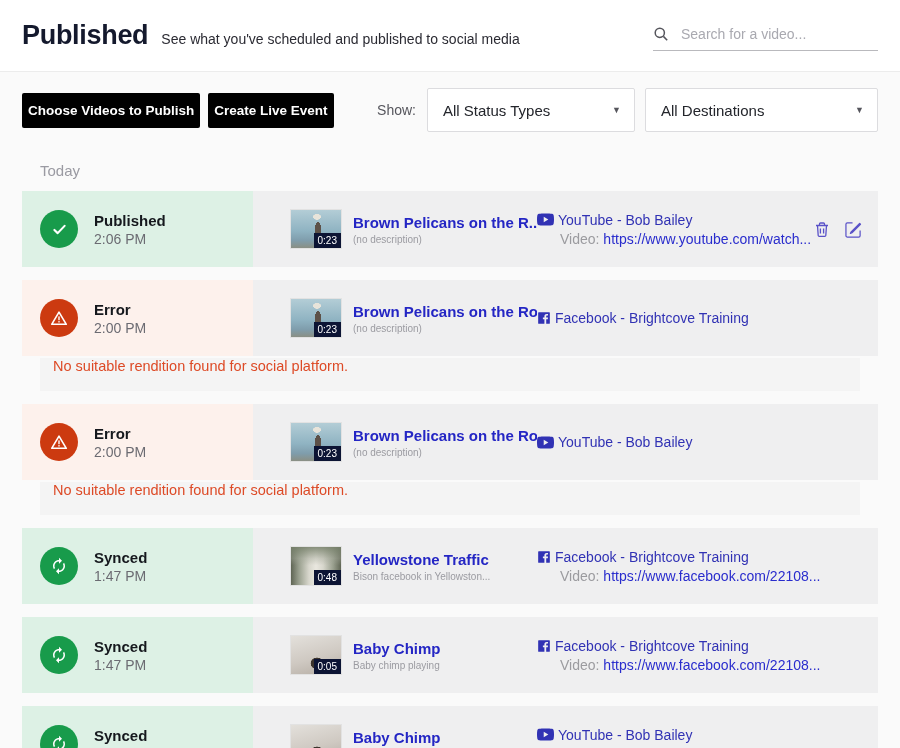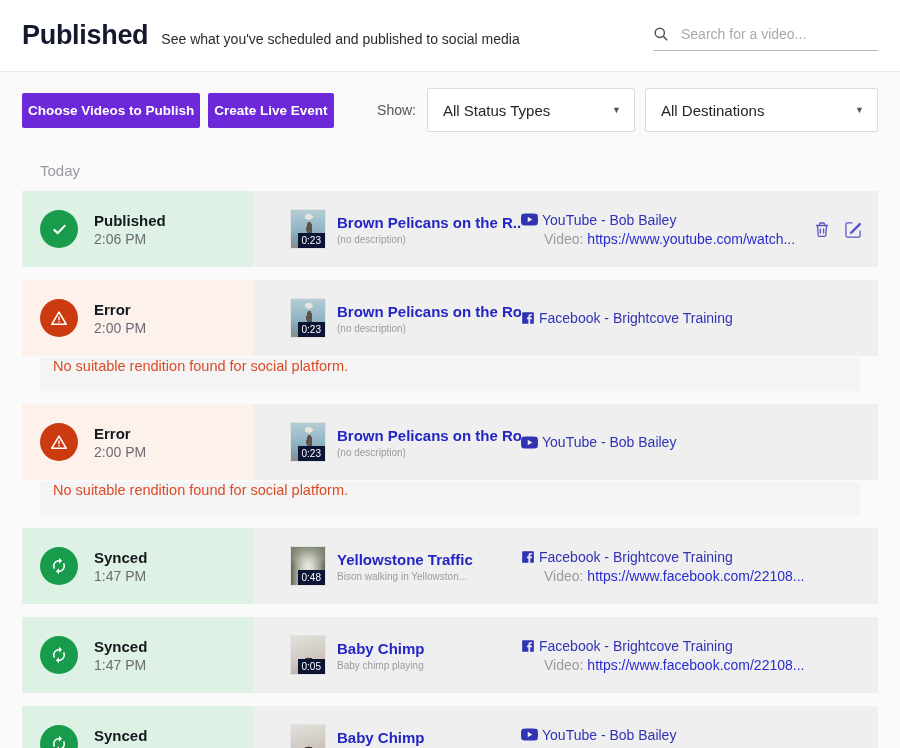--- a/index.html
+++ b/index.html
@@ -13,21 +13,21 @@
   .page-subtitle{font-size:14px;color:#2b2b33;margin-left:13px;margin-top:6px;}
   .search-box{margin-left:auto;width:225px;display:flex;align-items:center;gap:10px;
     border-bottom:1px solid #b9b9bd;padding-bottom:7px;margin-top:4px;}
   .search-box input{border:none;outline:none;background:transparent;font-size:14px;
     color:#333;width:100%;font-family:inherit;}
   .search-box input::placeholder{color:#a9a9b0;}
   .icon{display:inline-flex;align-items:center;justify-content:center;line-height:0;}
 
   
   .toolbar{display:flex;align-items:center;padding:16px 22px 0 22px;}
-  .btn-primary{background:#6d28d9;color:#fff;font-weight:bold;font-size:13.5px;
+  .btn-primary{background:#000000;color:#fff;font-weight:bold;font-size:13.5px;
     border:none;border-radius:2px;padding:10px 6px;margin-right:8px;cursor:pointer;
     font-family:inherit;}
   .toolbar-spacer{flex:1;}
   .show-label{font-size:14px;color:#55555c;margin-right:11px;}
   .select{height:44px;background:#fff;border:1px solid #dcdcdf;border-radius:2px;
     display:flex;align-items:center;justify-content:space-between;
     padding:0 13px 0 15px;font-size:15px;color:#23252b;cursor:pointer;}
   .select .caret{font-size:9px;color:#55555c;margin-left:8px;}
   .select-status{width:208px;margin-right:10px;}
   .select-dest{width:233px;}
@@ -42,21 +42,21 @@
   .status-cell.tint-green{background:#ddf1e5;}
   .status-cell.tint-red{background:#fdf1ec;}
   .status-circle{width:38px;height:38px;border-radius:50%;flex:none;
     display:flex;align-items:center;justify-content:center;color:#fff;}
   .status-circle.circle-green{background:#189b4b;}
   .status-circle.circle-red{background:#cc3a10;}
   .status-label{font-size:15px;font-weight:bold;color:#15181d;}
   .status-time{font-size:14px;color:#6b6b72;margin-top:2px;}
 
   .content-cell{flex:1;background:#efeff0;display:flex;align-items:center;}
-  .thumb{width:36px;height:40px;margin-left:37px;position:relative;flex:none;
+  .thumb{width:52px;height:40px;margin-left:37px;position:relative;flex:none;
     border:1px solid #e2e2e2;}
   .thumb-pelican{background:
     radial-gradient(ellipse 5px 12px at 54% 50%, #5d5148 58%, rgba(0,0,0,0) 62%),
     radial-gradient(ellipse 7px 5px at 52% 18%, #e8e4da 55%, rgba(0,0,0,0) 60%),
     linear-gradient(180deg,#b3cdd6 0%,#8fb3c2 55%,#7f9dac 80%,#8a8f84 100%);}
   .thumb-road{background:
     linear-gradient(180deg, rgba(118,128,106,.85) 0%, rgba(160,165,150,.4) 30%, rgba(0,0,0,0) 48%),
     linear-gradient(90deg,#5f6554 0%,#9aa08f 16%,#d8d7cd 36%,#e9e7df 50%,#d8d7cd 64%,#9aa08f 84%,#5f6554 100%);}
   .thumb-chimp{background:
     radial-gradient(ellipse 11px 10px at 52% 72%, #3c342d 55%, rgba(0,0,0,0) 60%),
@@ -255,21 +255,21 @@
             <div class="status-label">Synced</div>
             <div class="status-time">1:47 PM</div>
           </div>
         </div>
         <div class="content-cell">
           <div class="thumb thumb-road">
             <span class="duration">0:48</span>
           </div>
           <div class="title-block">
             <div class="video-title">Yellowstone Traffic</div>
-            <div class="video-desc">Bison walking in Yellowston...</div>
+            <div class="video-desc">Bison facebook in Yellowston...</div>
           </div>
           <div class="dest-block">
             <div class="dest-line">
               <span class="icon">
                 <svg width="14" height="14" viewBox="0 0 24 24" fill="currentColor">
                   <path d="M20.9 2H3.1A1.1 1.1 0 0 0 2 3.1v17.8A1.1 1.1 0 0 0 3.1 22h9.6v-7.7h-2.6v-3h2.6V9.1c0-2.6 1.6-4 3.9-4a21 21 0 0 1 2.3.1v2.7h-1.6c-1.3 0-1.5.6-1.5 1.5v1.9h3.1l-.4 3h-2.7V22h5.1a1.1 1.1 0 0 0 1.1-1.1V3.1A1.1 1.1 0 0 0 20.9 2z"></path>
                 </svg>
               </span>
               <span>Facebook - Brightcove Training</span>
             </div>

